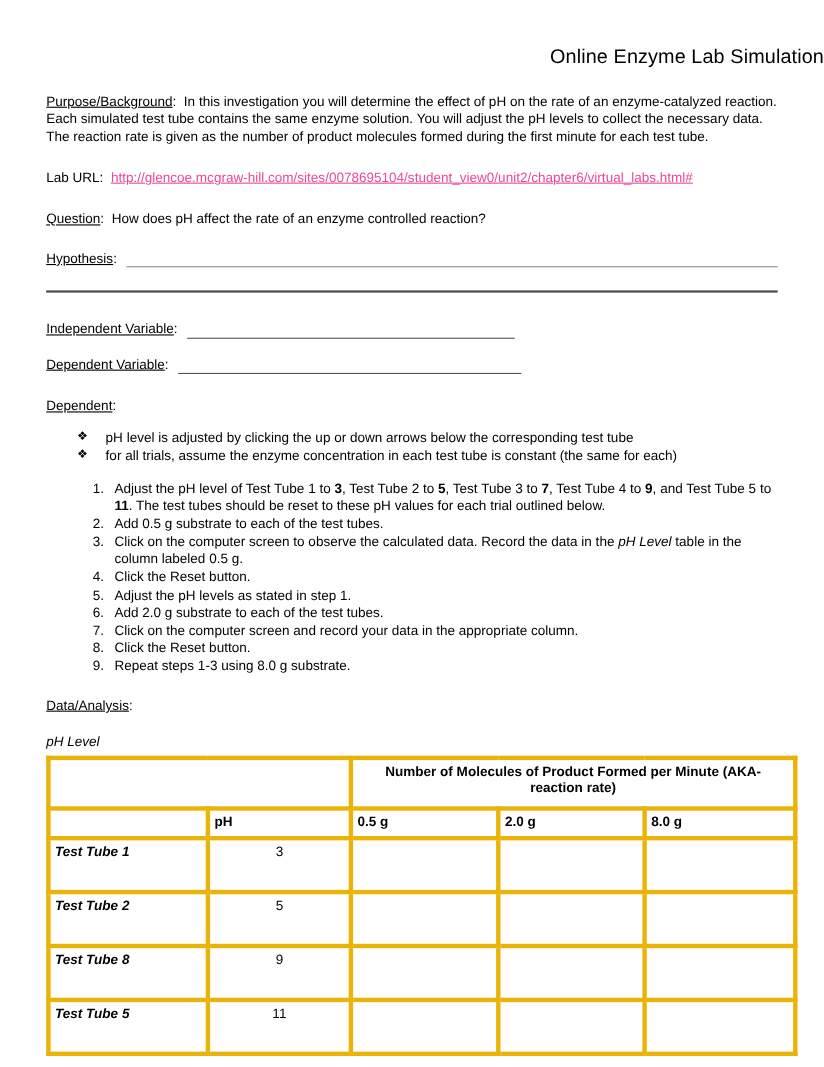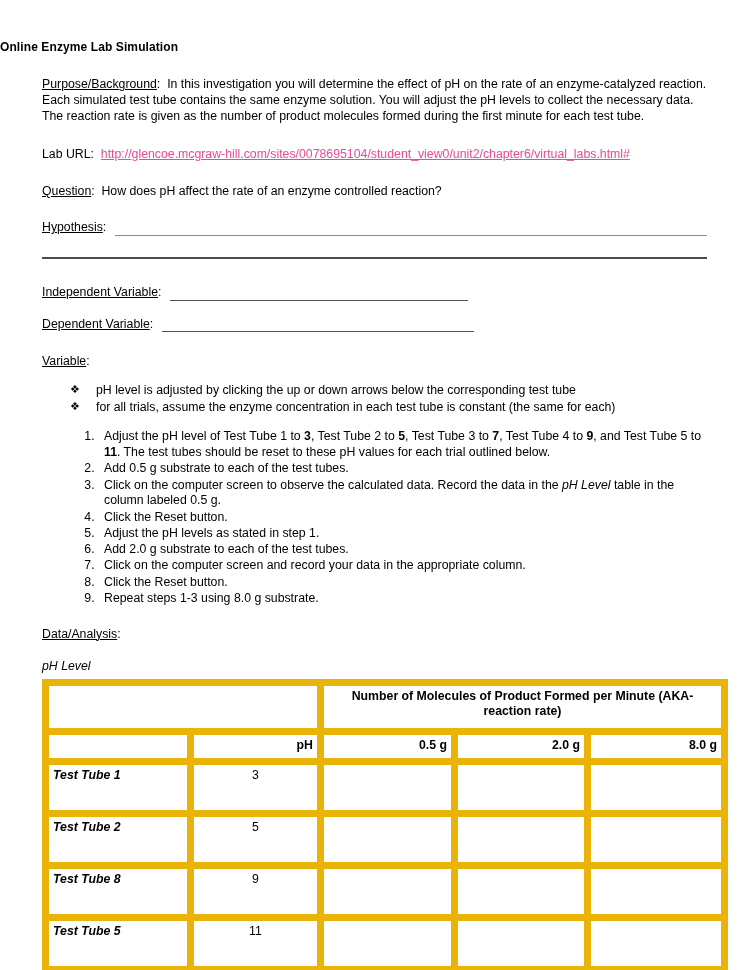--- a/index.html
+++ b/index.html
@@ -18,23 +18,23 @@
     overflow: hidden;
   }
   .page {
     position: relative;
     width: 749px;
     height: 970px;
     padding: 0;
     box-sizing: border-box;
   }
   .doc-title {
-    text-align: left;
-    font-weight: bold;
-    font-size: 12px;
+    text-align: right;
+    font-weight: normal;
+    font-size: 18px;
     margin: 0;
     padding-top: 40px;
     letter-spacing: 0.1px;
   }
   .body-block {
     margin: 0 42px 0 42px;
   }
   .para {
     margin-top: 22px;
     text-align: left;
@@ -107,34 +107,34 @@
     margin-bottom: 4px;
   }
 
   table.ph-table {
     border-collapse: collapse;
     width: 679px;
     margin-top: 2px;
     table-layout: fixed;
   }
   table.ph-table td {
-    border: 7px solid #eab308;
+    border: 4px solid #eab308;
     padding: 3px 4px;
     vertical-align: top;
   }
   td.hdr-blank { height: 36px; }
   td.hdr-main {
     text-align: center;
     font-weight: bold;
     vertical-align: middle;
     line-height: 1.25;
     font-size: 12.3px;
   }
   td.sub {
-    text-align: right;
+    text-align: left;
     font-weight: bold;
     height: 17px;
     vertical-align: middle;
   }
   td.tube {
     font-weight: bold;
     height: 39px;
     vertical-align: top;
     padding-top: 4px;
     font-style: italic;
@@ -181,21 +181,21 @@
       <span class="lbl"><span class="u">Independent Variable</span><span>:</span></span>
       <span class="fill-med" style="width:298px;"></span>
     </div>
 
     <div class="row-line" style="margin-top:16px;">
       <span class="lbl"><span class="u">Dependent Variable</span><span>:</span></span>
       <span class="fill-med" style="width:312px;"></span>
     </div>
 
     <div class="section-head">
-      <span class="u">Variable</span><span>:</span>
+      <span class="u">Dependent</span><span>:</span>
     </div>
 
     <ul class="sym">
       <li>
         <span class="bullet">❖</span>
         <span>pH level is adjusted by clicking the up or down arrows below the corresponding test tube</span>
       </li>
       <li>
         <span class="bullet">❖</span>
         <span>for all trials, assume the enzyme concentration in each test tube is constant (the same for each)</span>

